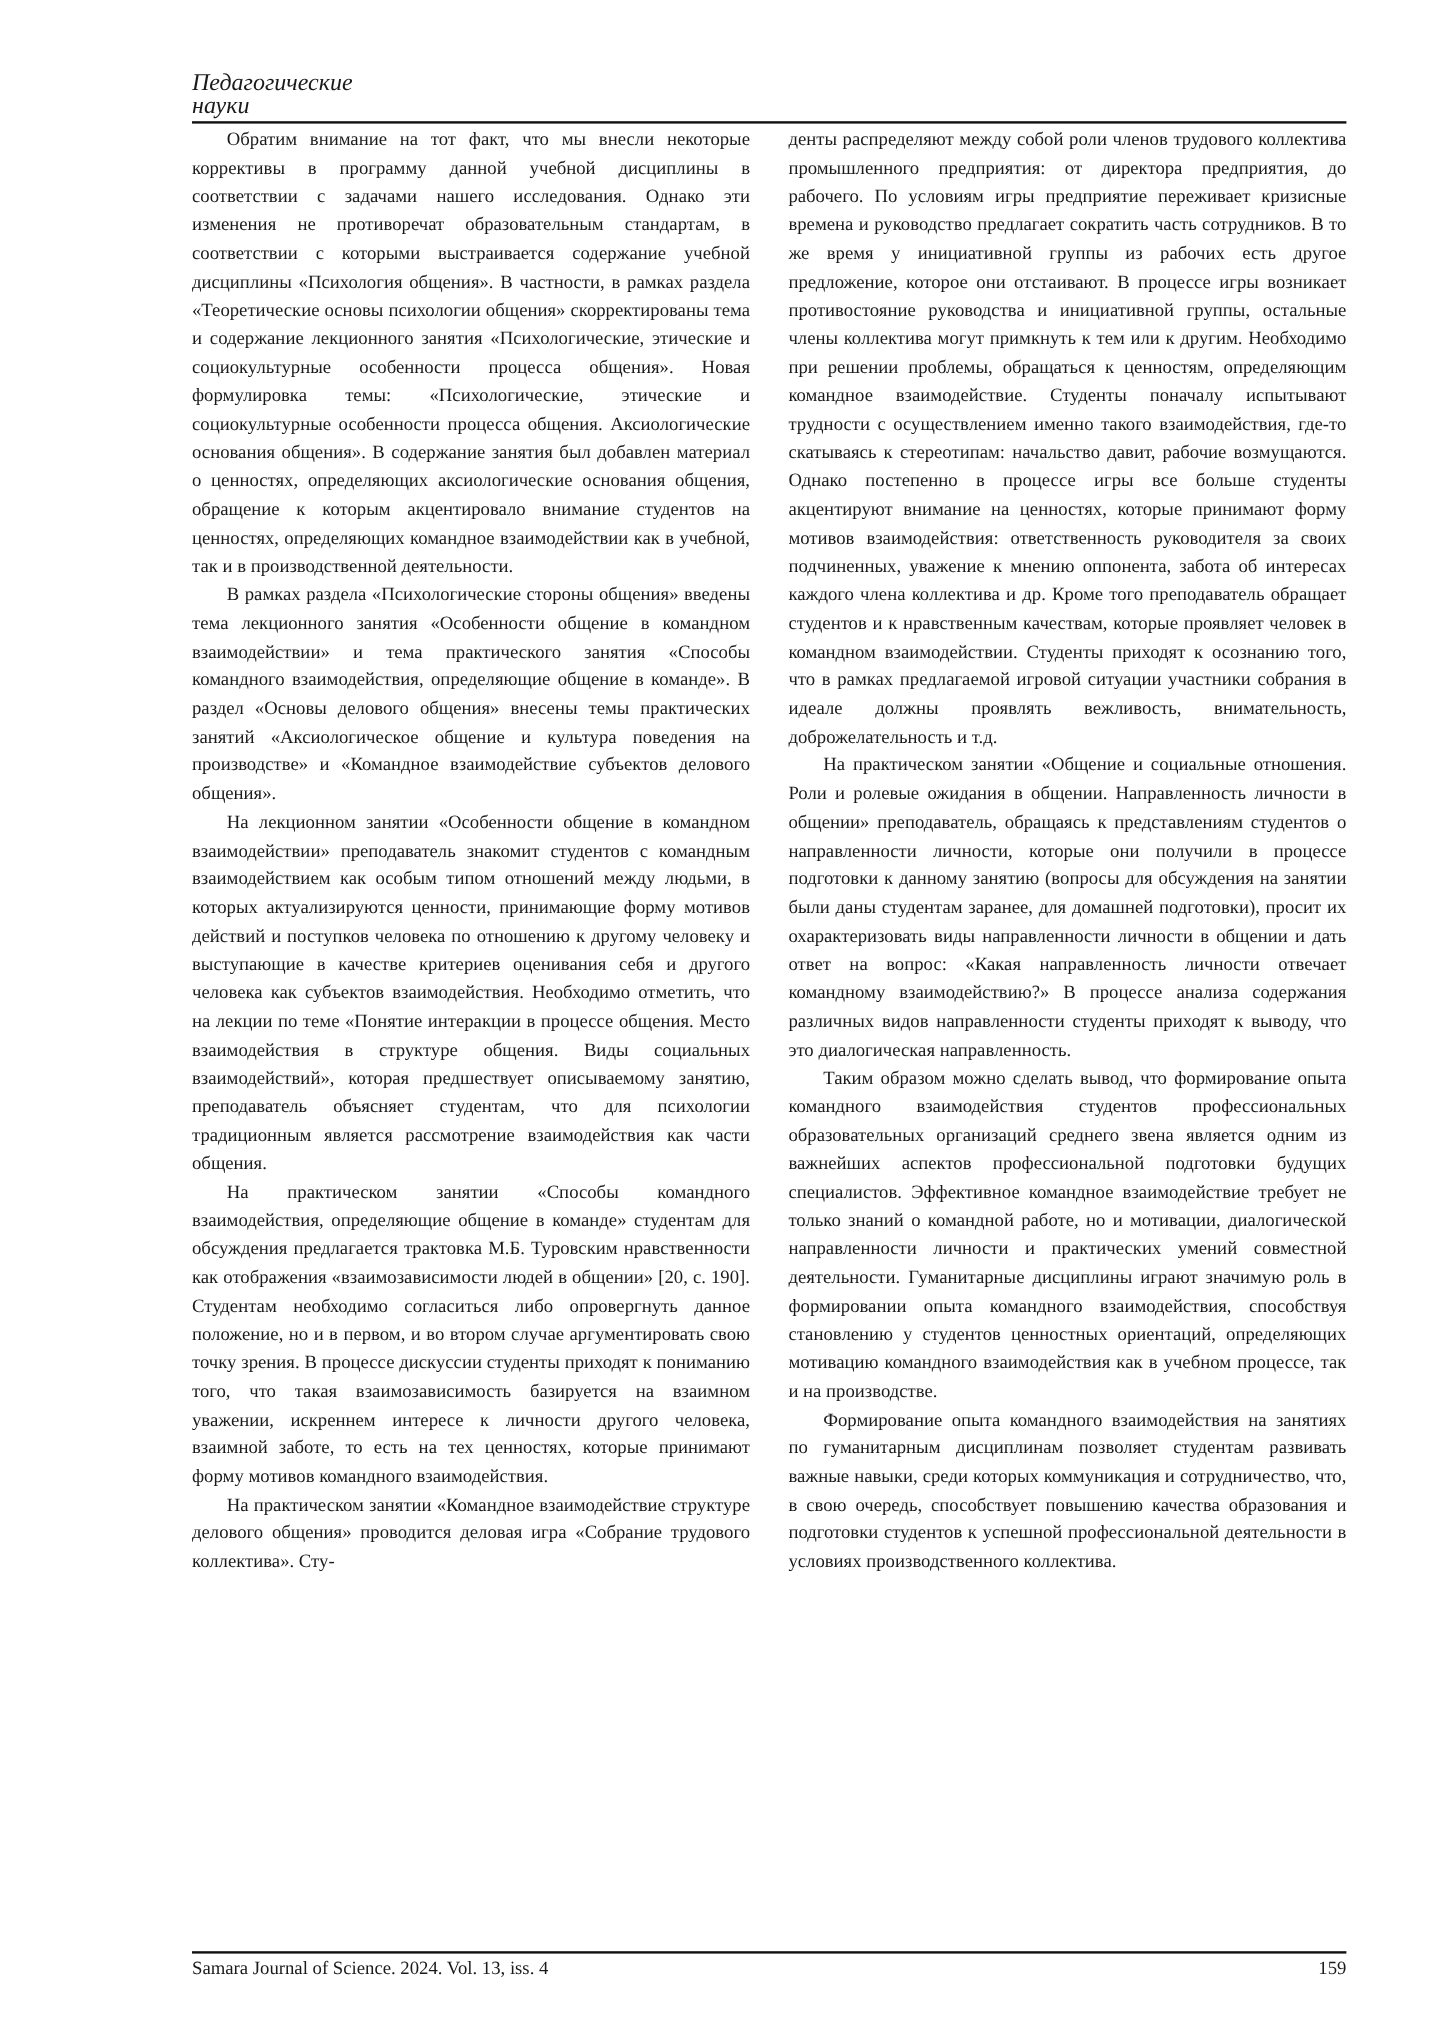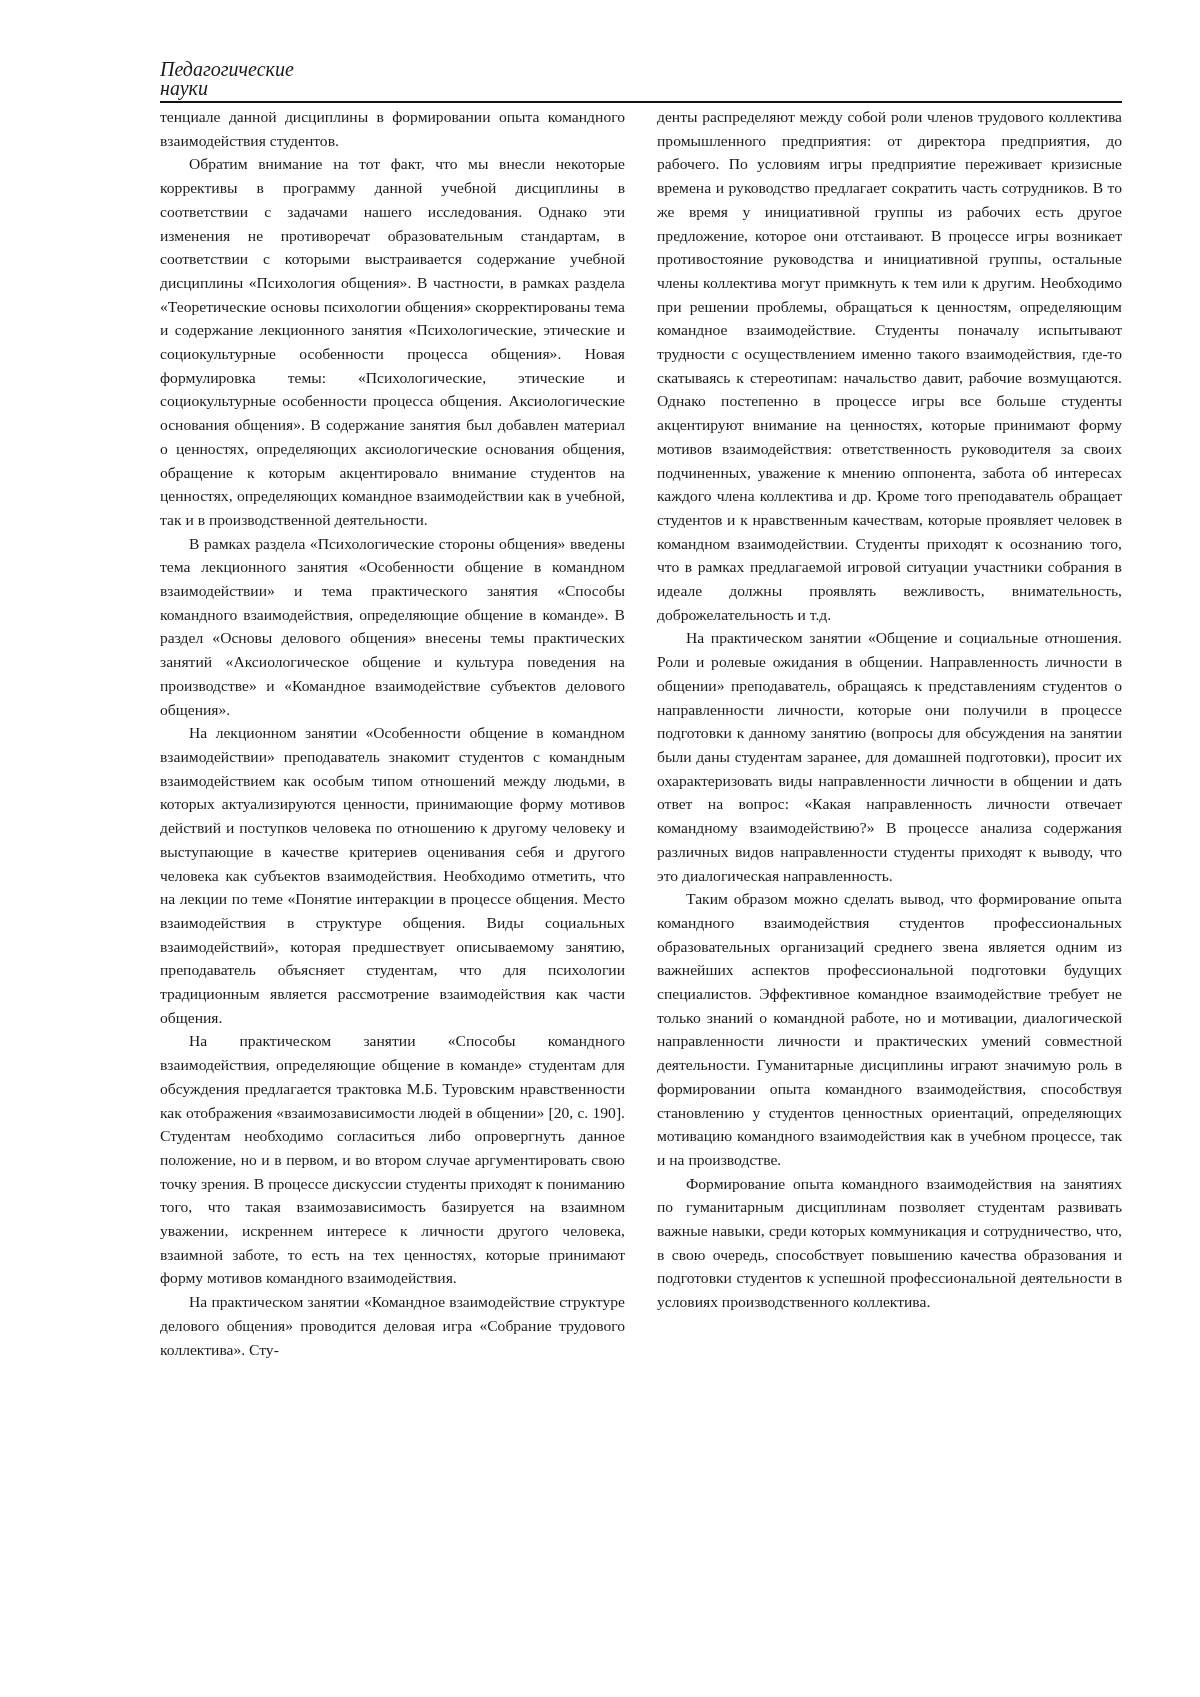--- a/index.html
+++ b/index.html
@@ -21,28 +21,34 @@
 <body>
 
 <div class="page">
   <div class="header">
     <div class="header-left">Педагогические науки</div>
     <div class="header-rule"></div>
   </div>
 
   <div class="cols">
     <div class="col">
-      <p class="cont">тенциале данной дисциплины в формировании опыта командного взаимодействия студентов.</p>
       <p>Обратим внимание на тот факт, что мы внесли некоторые коррективы в программу данной учебной дисциплины в соответствии с задачами нашего исследования. Однако эти изменения не противоречат образовательным стандартам, в соответствии с которыми выстраивается содержание учебной дисциплины «Психология общения». В частности, в рамках раздела «Теоретические основы психологии общения» скорректированы тема и содержание лекционного занятия «Психологические, этические и социокультурные особенности процесса общения». Новая формулировка темы: «Психологические, этические и социокультурные особенности процесса общения. Аксиологические основания общения». В содержание занятия был добавлен материал о ценностях, определяющих аксиологические основания общения, обращение к которым акцентировало внимание студентов на ценностях, определяющих командное взаимодействии как в учебной, так и в производственной деятельности.</p>
       <p>В рамках раздела «Психологические стороны общения» введены тема лекционного занятия «Особенности общение в командном взаимодействии» и тема практического занятия «Способы командного взаимодействия, определяющие общение в команде». В раздел «Основы делового общения» внесены темы практических занятий «Аксиологическое общение и культура поведения на производстве» и «Командное взаимодействие субъектов делового общения».</p>
       <p>На лекционном занятии «Особенности общение в командном взаимодействии» преподаватель знакомит студентов с командным взаимодействием как особым типом отношений между людьми, в которых актуализируются ценности, принимающие форму мотивов действий и поступков человека по отношению к другому человеку и выступающие в качестве критериев оценивания себя и другого человека как субъектов взаимодействия. Необходимо отметить, что на лекции по теме «Понятие интеракции в процессе общения. Место взаимодействия в структуре общения. Виды социальных взаимодействий», которая предшествует описываемому занятию, преподаватель объясняет студентам, что для психологии традиционным является рассмотрение взаимодействия как части общения.</p>
       <p>На практическом занятии «Способы командного взаимодействия, определяющие общение в команде» студентам для обсуждения предлагается трактовка М.Б. Туровским нравственности как отображения «взаимозависимости людей в общении» [20, с. 190]. Студентам необходимо согласиться либо опровергнуть данное положение, но и в первом, и во втором случае аргументировать свою точку зрения. В процессе дискуссии студенты приходят к пониманию того, что такая взаимозависимость базируется на взаимном уважении, искреннем интересе к личности другого человека, взаимной заботе, то есть на тех ценностях, которые принимают форму мотивов командного взаимодействия.</p>
       <p>На практическом занятии «Командное взаимодействие структуре делового общения» проводится деловая игра «Собрание трудового коллектива». Сту-</p>
     </div>
     <div class="col">
       <p class="cont">денты распределяют между собой роли членов трудового коллектива промышленного предприятия: от директора предприятия, до рабочего. По условиям игры предприятие переживает кризисные времена и руководство предлагает сократить часть сотрудников. В то же время у инициативной группы из рабочих есть другое предложение, которое они отстаивают. В процессе игры возникает противостояние руководства и инициативной группы, остальные члены коллектива могут примкнуть к тем или к другим. Необходимо при решении проблемы, обращаться к ценностям, определяющим командное взаимодействие. Студенты поначалу испытывают трудности с осуществлением именно такого взаимодействия, где-то скатываясь к стереотипам: начальство давит, рабочие возмущаются. Однако постепенно в процессе игры все больше студенты акцентируют внимание на ценностях, которые принимают форму мотивов взаимодействия: ответственность руководителя за своих подчиненных, уважение к мнению оппонента, забота об интересах каждого члена коллектива и др. Кроме того преподаватель обращает студентов и к нравственным качествам, которые проявляет человек в командном взаимодействии. Студенты приходят к осознанию того, что в рамках предлагаемой игровой ситуации участники собрания в идеале должны проявлять вежливость, внимательность, доброжелательность и т.д.</p>
       <p>На практическом занятии «Общение и социальные отношения. Роли и ролевые ожидания в общении. Направленность личности в общении» преподаватель, обращаясь к представлениям студентов о направленности личности, которые они получили в процессе подготовки к данному занятию (вопросы для обсуждения на занятии были даны студентам заранее, для домашней подготовки), просит их охарактеризовать виды направленности личности в общении и дать ответ на вопрос: «Какая направленность личности отвечает командному взаимодействию?» В процессе анализа содержания различных видов направленности студенты приходят к выводу, что это диалогическая направленность.</p>
       <p>Таким образом можно сделать вывод, что формирование опыта командного взаимодействия студентов профессиональных образовательных организаций среднего звена является одним из важнейших аспектов профессиональной подготовки будущих специалистов. Эффективное командное взаимодействие требует не только знаний о командной работе, но и мотивации, диалогической направленности личности и практических умений совместной деятельности. Гуманитарные дисциплины играют значимую роль в формировании опыта командного взаимодействия, способствуя становлению у студентов ценностных ориентаций, определяющих мотивацию командного взаимодействия как в учебном процессе, так и на производстве.</p>
       <p>Формирование опыта командного взаимодействия на занятиях по гуманитарным дисциплинам позволяет студентам развивать важные навыки, среди которых коммуникация и сотрудничество, что, в свою очередь, способствует повышению качества образования и подготовки студентов к успешной профессиональной деятельности в условиях производственного коллектива.</p>
     </div>
   </div>
 
+  <div class="footer">
+    <div class="footer-rule"></div>
+    <div class="footer-row">
+      <span>Samara Journal of Science. 2024. Vol. 13, iss. 4</span>
+      <span>159</span>
+    </div>
+  </div>
 </div>
 
 </body></html>

